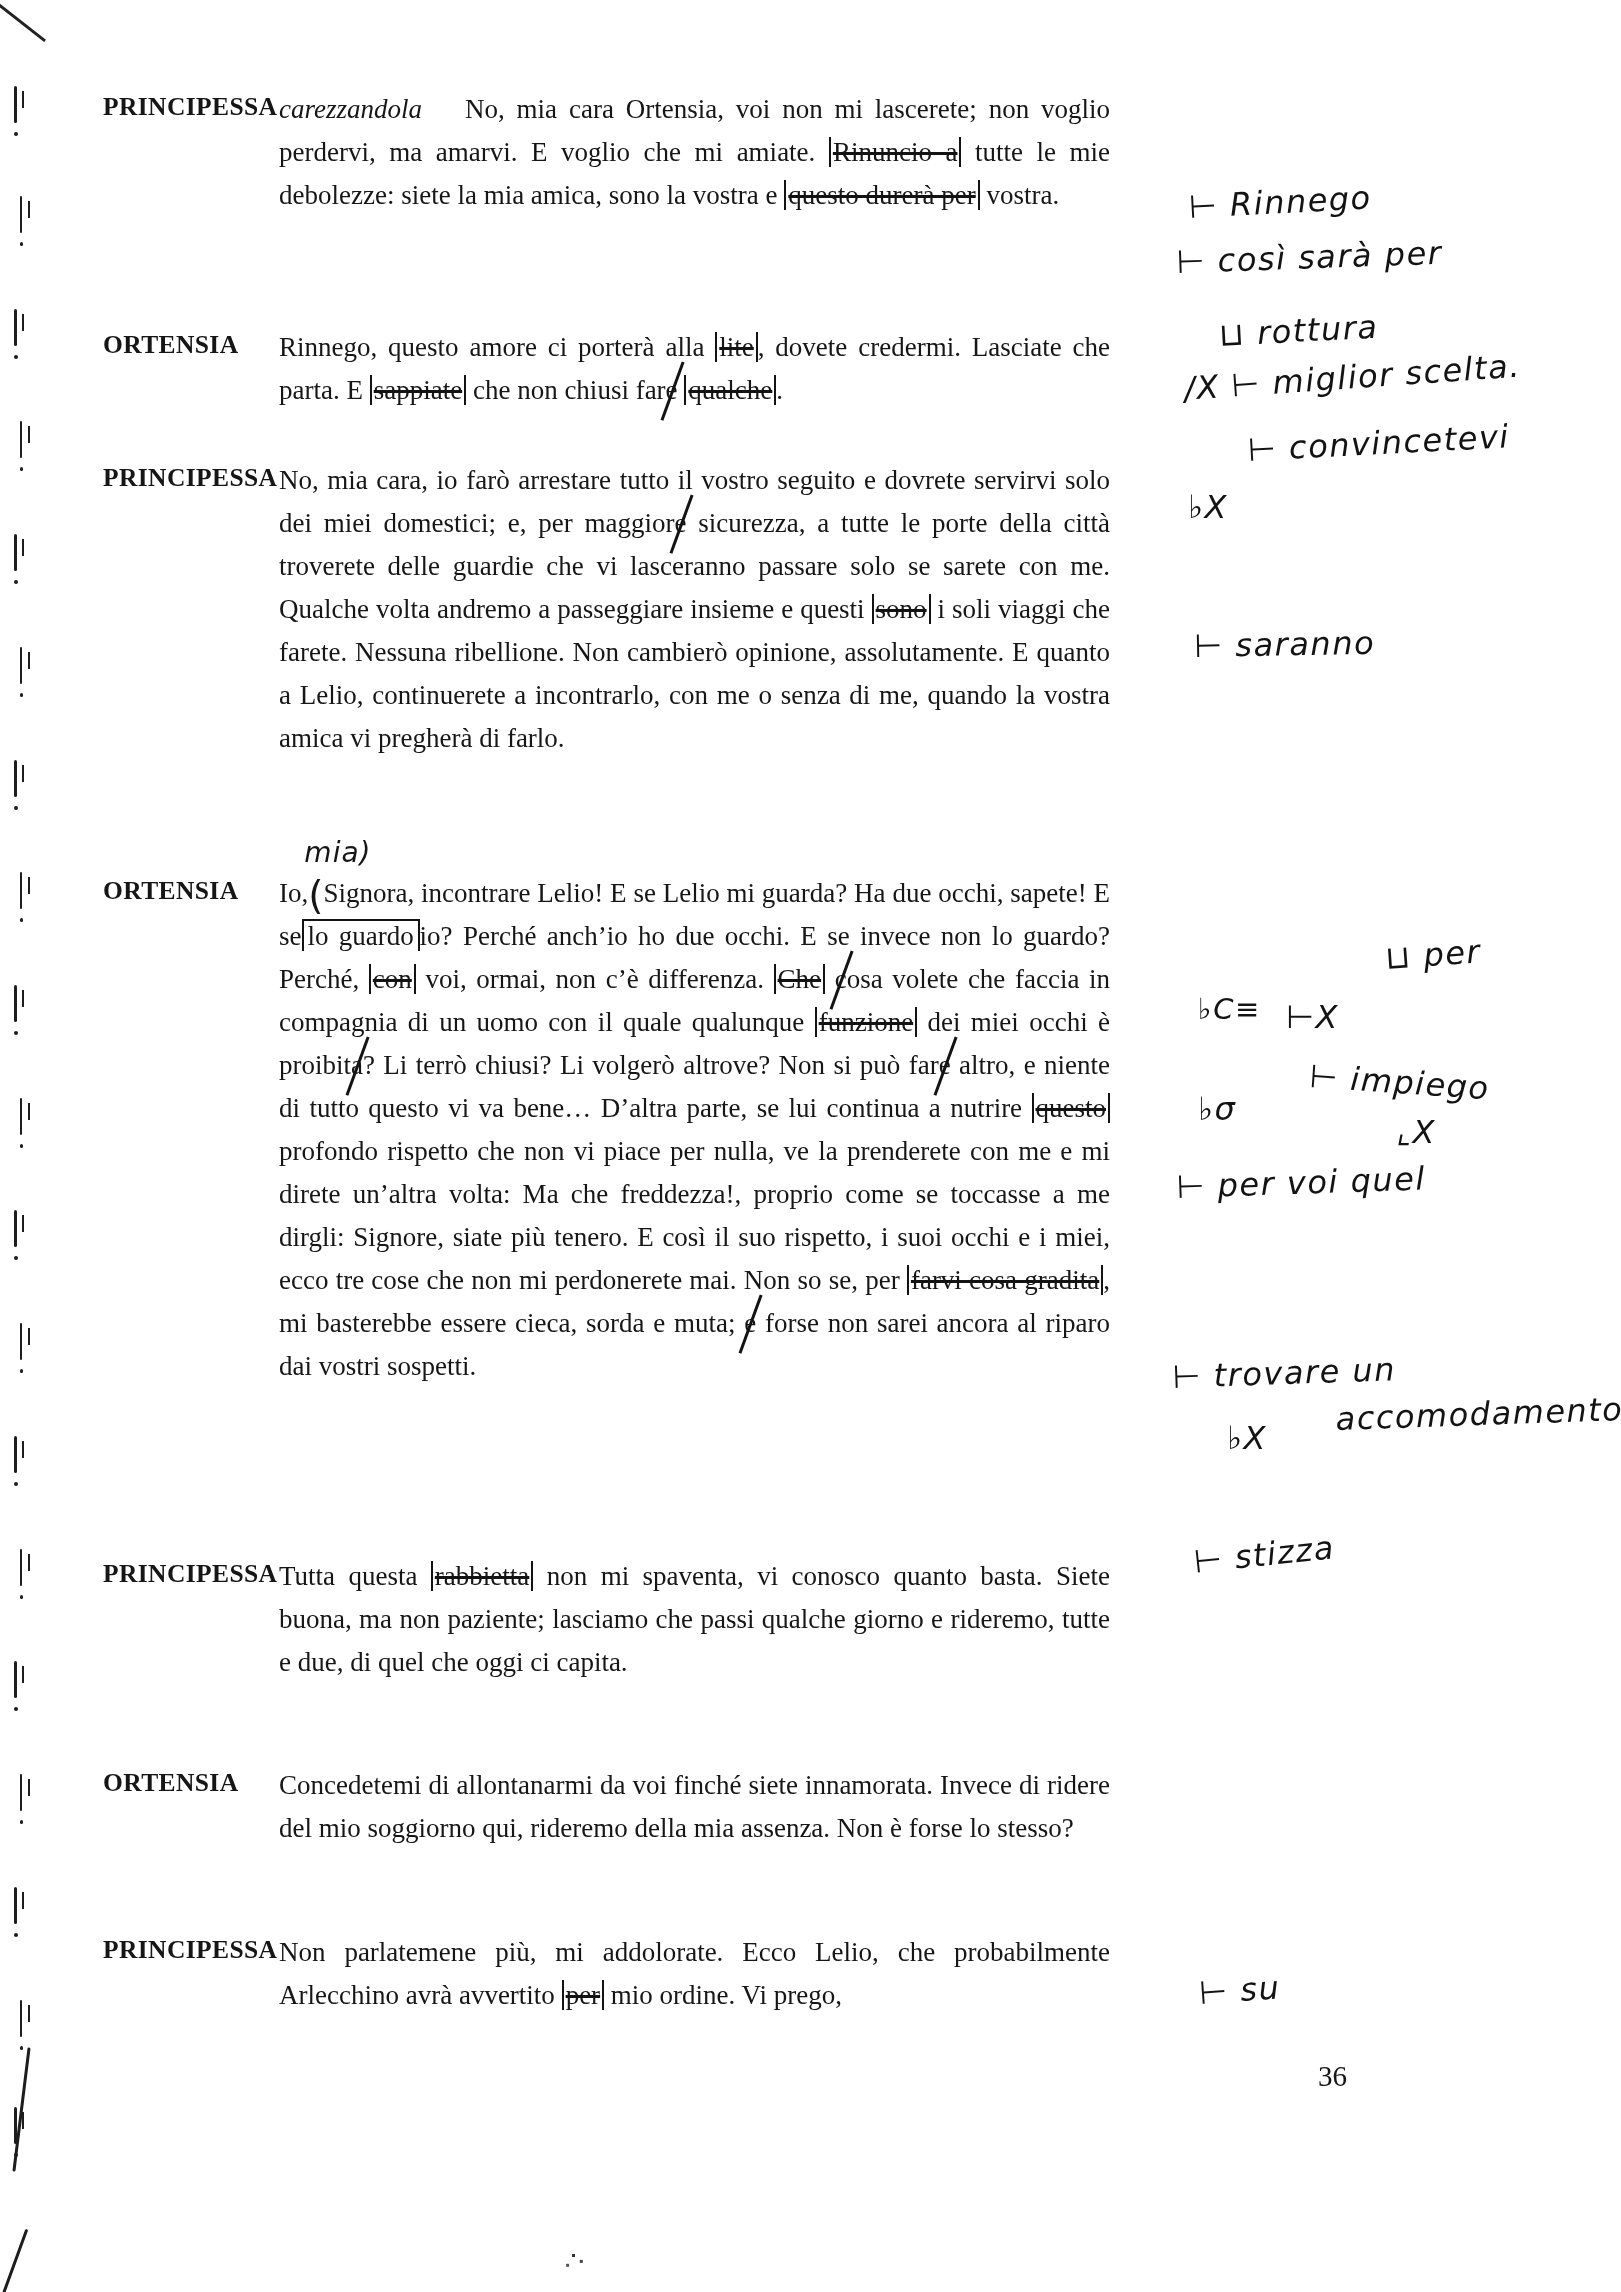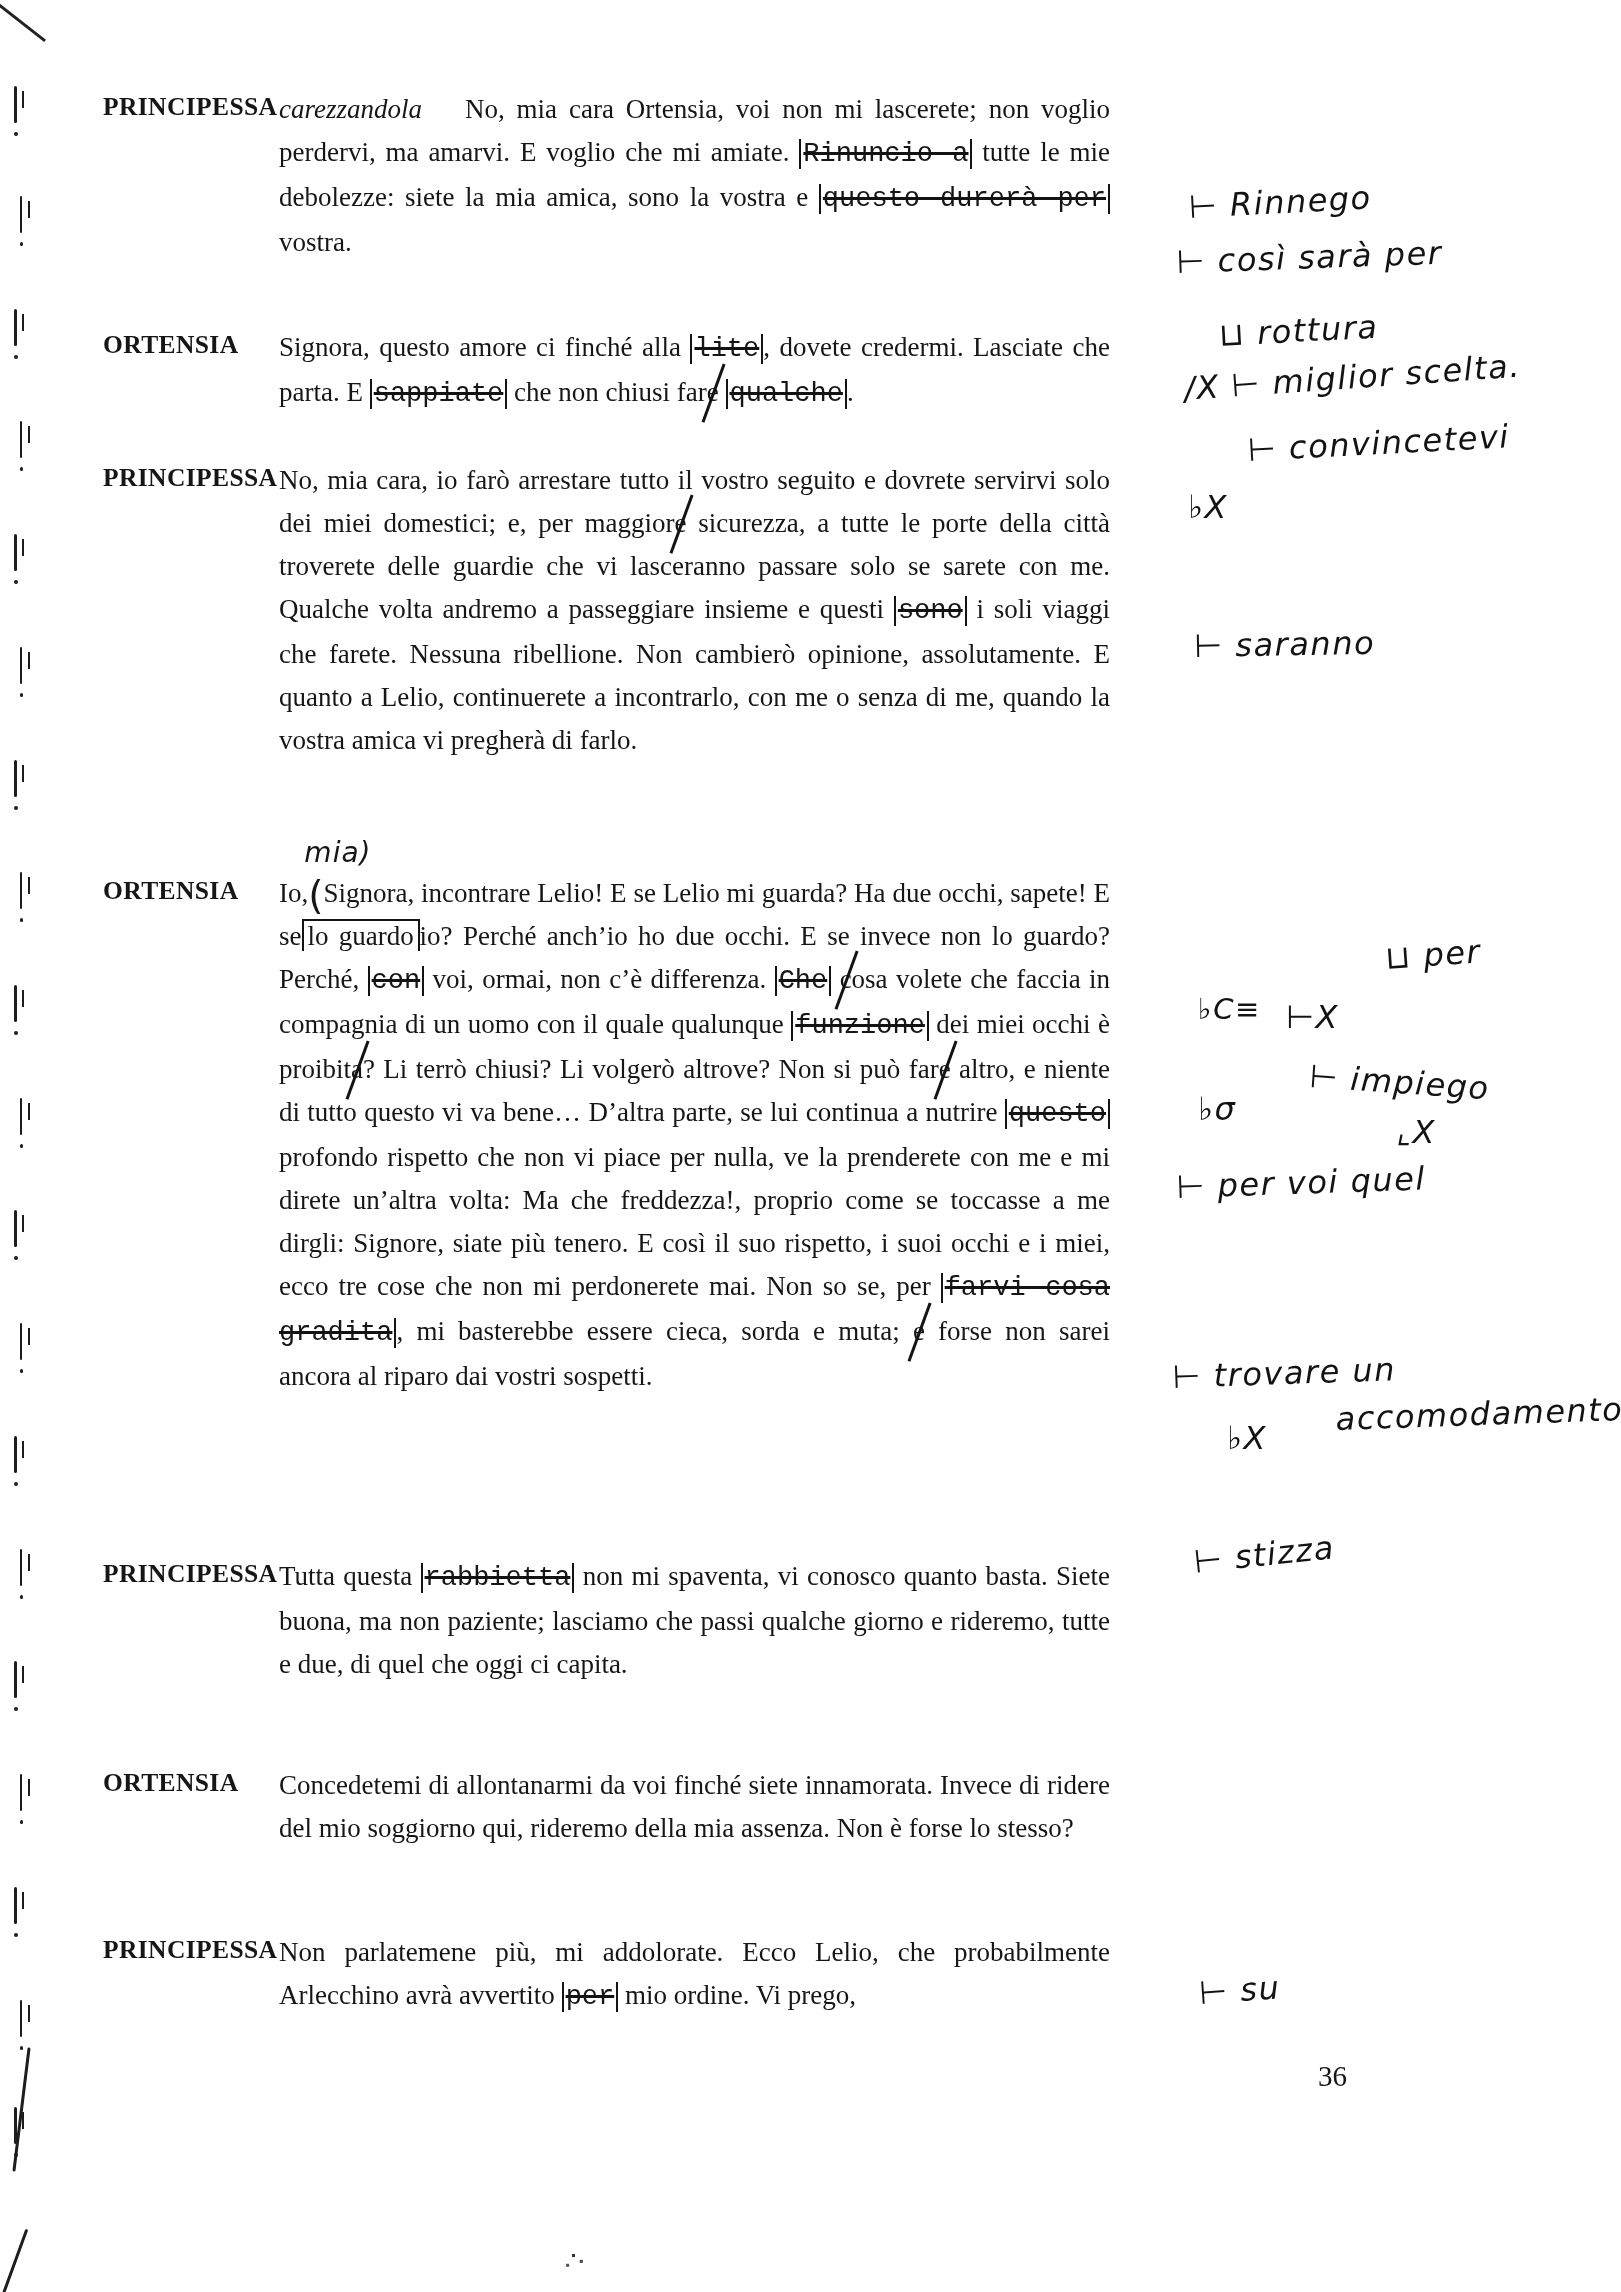--- a/index.html
+++ b/index.html
@@ -14,21 +14,21 @@
     position:absolute;left:103px;top:3.9px;font-weight:bold;font-size:25.5px;
     letter-spacing:0.4px;white-space:nowrap;
   }
   .text{
     position:absolute;left:279px;width:831px;font-size:27px;line-height:43px;
     text-align:justify;
   }
   .direction{font-style:italic;margin-right:43px;}
   .seg-s{
     text-decoration:line-through;text-decoration-thickness:2.9px;text-decoration-color:#131313;
-    border-left:2.5px solid #131313;border-right:2.5px solid #131313;padding:0 2px;font-family:Liberation Mono, monospace;
+    border-left:2.5px solid #131313;border-right:2.5px solid #131313;padding:0 2px;
   }
   .seg-sl{position:relative;display:inline-block;}
   .seg-sl::after{
     content:"";position:absolute;left:42%;top:-20%;width:2.5px;height:145%;
     background:#131313;transform:rotate(20deg);
   }
   .seg-box{border:2.5px solid #131313;border-bottom:none;padding:0 3.9px;}
   .seg-sup{position:relative;display:inline;}
   .seg-sup .caret{
     font-family:"DejaVu Sans",sans-serif;font-size:39px;line-height:0;vertical-align:-6.9px;
@@ -78,21 +78,21 @@
   <div class="corner-bl1"></div>
   <div class="corner-bl2"></div>
   <div class="foot-mark"></div>
   <div class="pagenum">36</div>
 <div class="speech" style="top: 88px;">
       <div class="speaker">PRINCIPESSA</div>
       <div class="text"><span class="direction">carezzandola</span><span>No, mia cara Ortensia, voi non mi lascerete; non voglio perdervi, ma amarvi. E voglio che mi amiate. </span><span class="seg-s">Rinuncio a</span><span> tutte le mie debolezze: siete la mia amica, sono la vostra e </span><span class="seg-s">questo durerà per</span><span> vostra.</span></div>
     </div>
     <div class="speech" style="top: 326px;">
       <div class="speaker">ORTENSIA</div>
-      <div class="text"><span>Signora, questo amore ci finché alla </span><span class="seg-s">lite</span><span>, dovete credermi. Lasciate che parta. E </span><span class="seg-s">sappiate</span><span> che non chiusi far</span><span class="seg-sl">e</span><span> </span><span class="seg-s">qualche</span><span>.</span></div>
+      <div class="text"><span>Rinnego, questo amore ci porterà alla </span><span class="seg-s">lite</span><span>, dovete credermi. Lasciate che parta. E </span><span class="seg-s">sappiate</span><span> che non chiusi far</span><span class="seg-sl">e</span><span> </span><span class="seg-s">qualche</span><span>.</span></div>
     </div>
     <div class="speech" style="top: 459px;">
       <div class="speaker">PRINCIPESSA</div>
       <div class="text"><span>No, mia cara, io farò arrestare tutto il vostro seguito e dovrete servirvi solo dei miei domestici; e, per maggior</span><span class="seg-sl">e</span><span> sicurezza, a tutte le porte della città troverete delle guardie che vi lasceranno passare solo se sarete con me. Qualche volta andremo a passeggiare insieme e questi </span><span class="seg-s">sono</span><span> i soli viaggi che farete. Nessuna ribellione. Non cambierò opinione, assolutamente. E quanto a Lelio, continuerete a incontrarlo, con me o senza di me, quando la vostra amica vi pregherà di farlo.</span></div>
     </div>
     <div class="speech" style="top: 872px;">
       <div class="speaker">ORTENSIA</div>
       <div class="text"><span>Io,</span><span class="seg-sup"><span class="above">mia)</span><span class="caret">(</span></span><span>Signora, incontrare Lelio! E se Lelio mi guarda? Ha due occhi, sapete! E se</span><span class="seg-box">lo guardo</span><span>io? Perché anch’io ho due occhi. E se invece non lo guardo? Perché, </span><span class="seg-s">con</span><span> voi, ormai, non c’è differenza. </span><span class="seg-s">Che</span><span> </span><span class="seg-sl">c</span><span>osa volete che faccia in compagnia di un uomo con il quale qualunque </span><span class="seg-s">funzione</span><span> dei miei occhi è proibit</span><span class="seg-sl">a</span><span>? Li terrò chiusi? Li volgerò altrove? Non si può far</span><span class="seg-sl">e</span><span> altro, e niente di tutto questo vi va bene… D’altra parte, se lui continua a nutrire </span><span class="seg-s">questo</span><span> profondo rispetto che non vi piace per nulla, ve la prenderete con me e mi direte un’altra volta: Ma che freddezza!, proprio come se toccasse a me dirgli: Signore, siate più tenero. E così il suo rispetto, i suoi occhi e i miei, ecco tre cose che non mi perdonerete mai. Non so se, per </span><span class="seg-s">farvi cosa gradita</span><span>, mi basterebbe essere cieca, sorda e muta; </span><span class="seg-sl">e</span><span> forse non sarei ancora al riparo dai vostri sospetti.</span></div>
     </div>
     <div class="speech" style="top: 1555px;">

